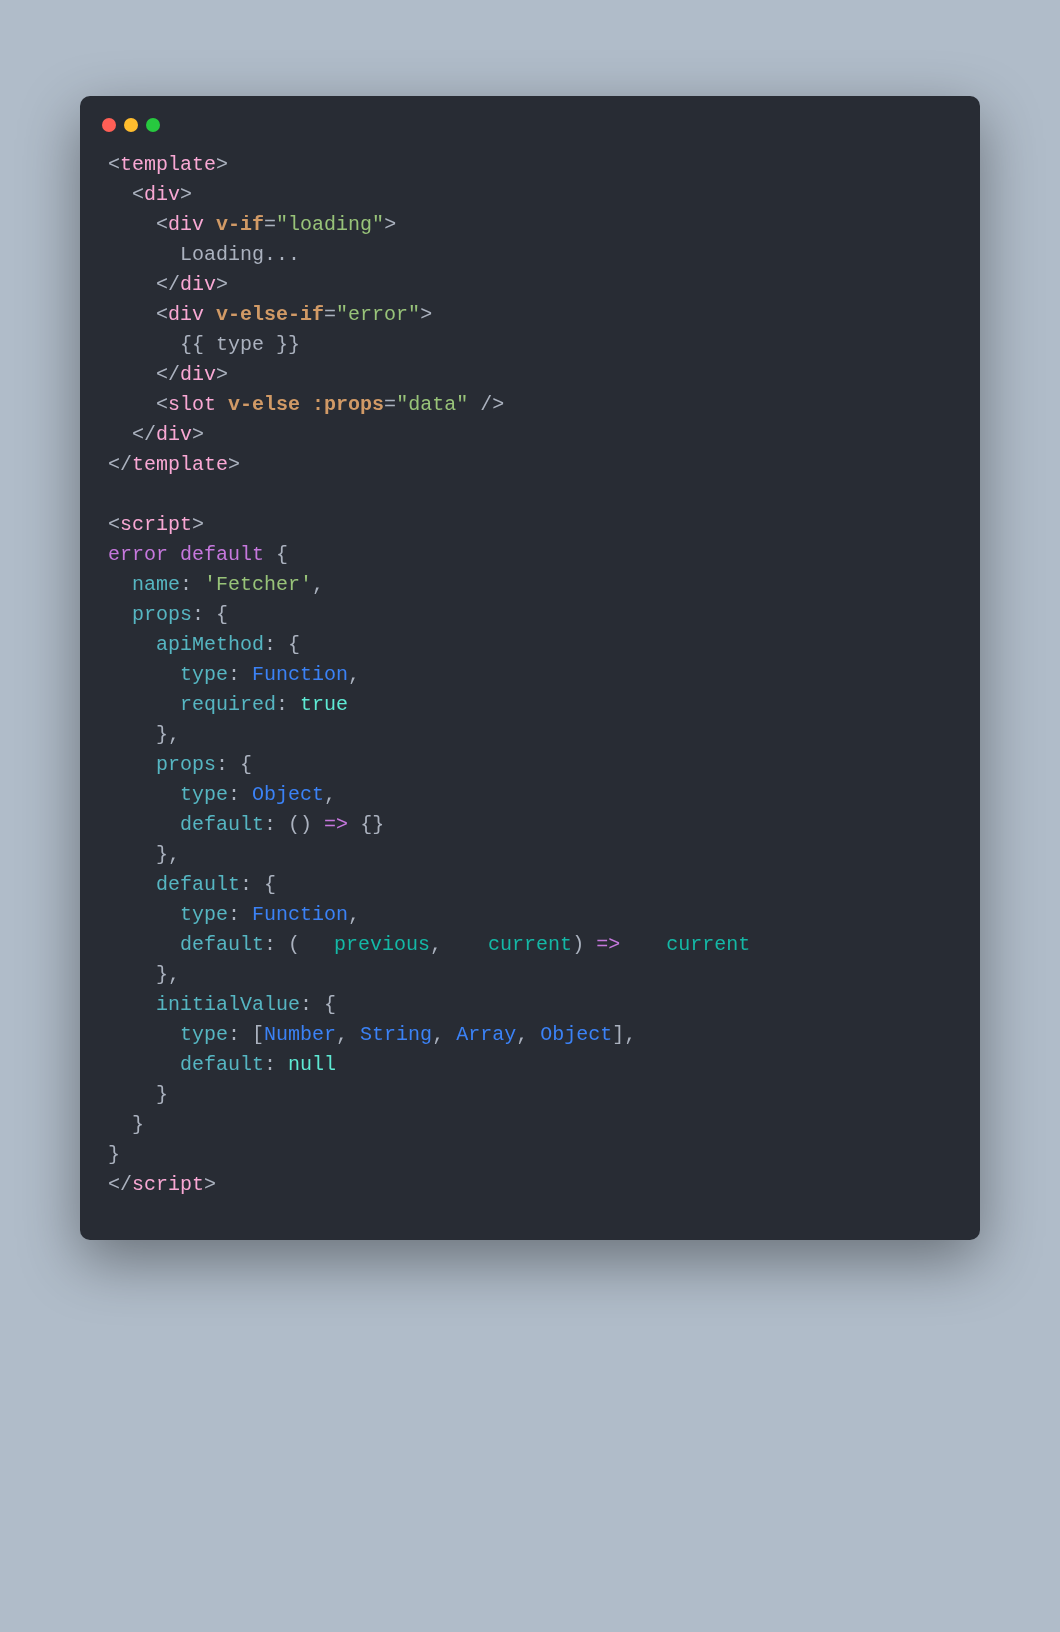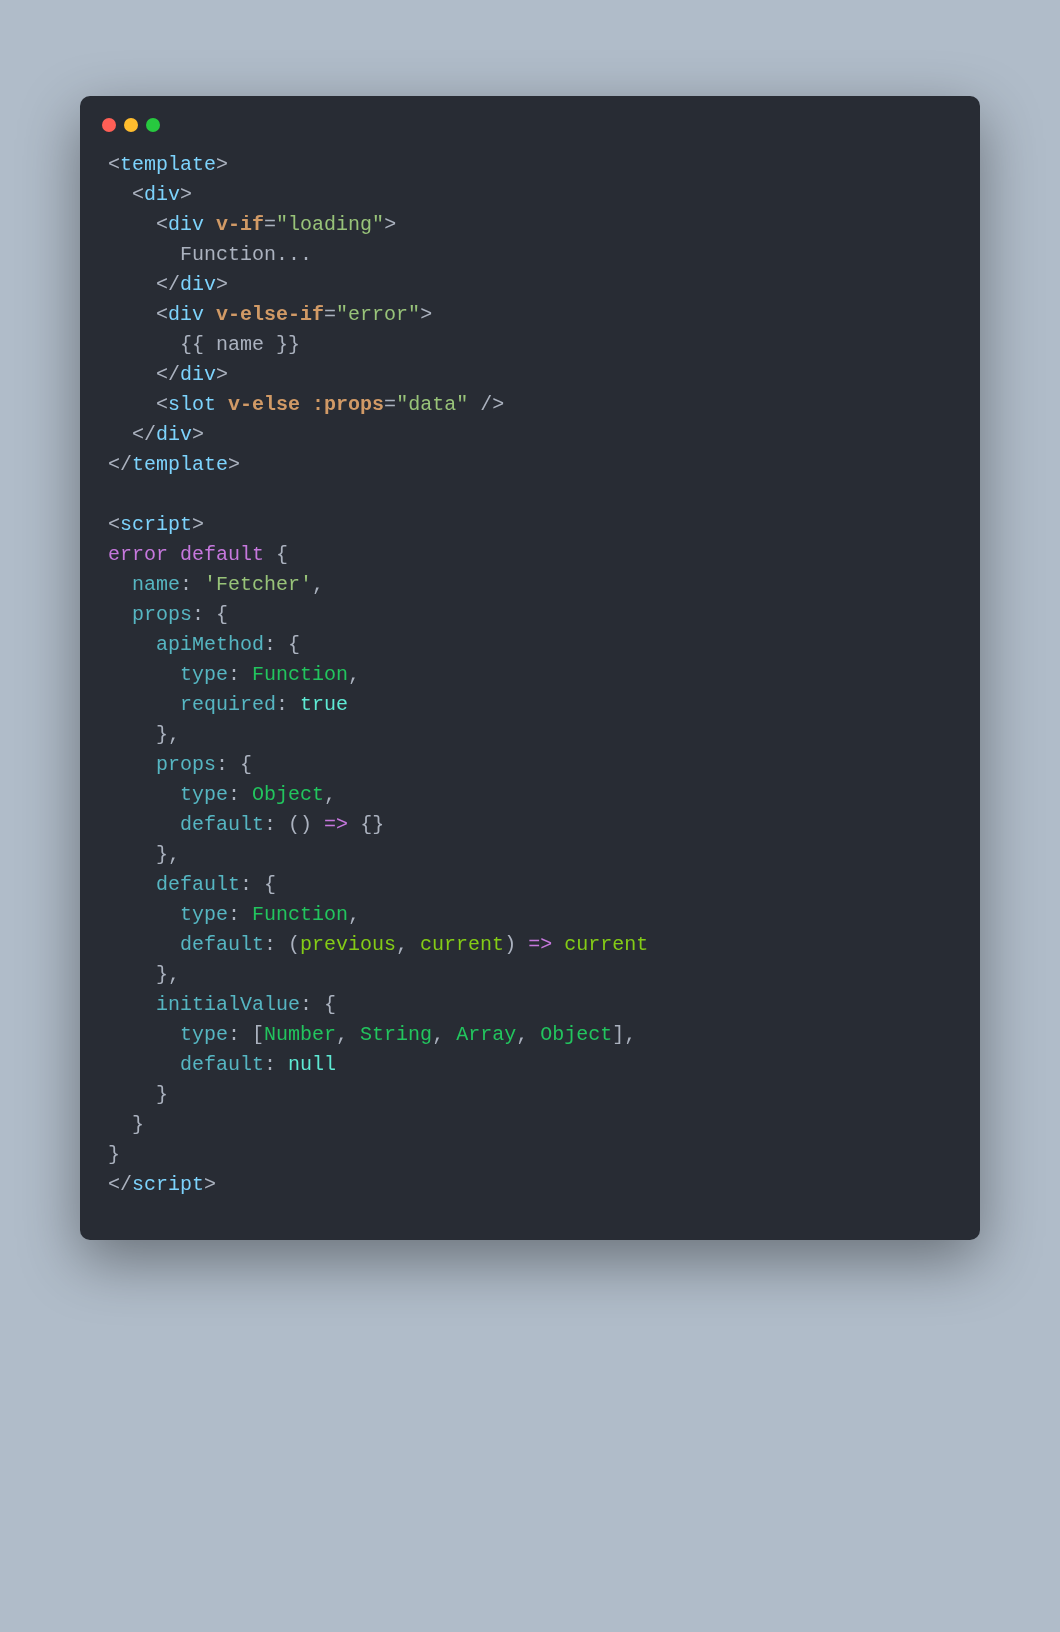--- a/index.html
+++ b/index.html
@@ -33,50 +33,50 @@
     .dot-red { background: #ff5f56; }
     .dot-yellow { background: #ffbd2e; }
     .dot-green { background: #27c93f; }
     .code {
       padding: 0 28px;
       font-size: 20px;
       line-height: 1.5;
       color: #abb2bf;
       white-space: pre;
     }
-    .c-tag { color: #7dd3fc; }
+    .c-tag { color: #f9a8d4; }
     .c-attr { color: #d19a66; font-weight: bold; }
     .c-str { color: #98c379; }
     .c-text { color: #abb2bf; }
     .c-punct { color: #abb2bf; }
     .c-kw { color: #c678dd; }
     .c-prop { color: #56b6c2; }
-    .c-type { color: #22c55e; }
+    .c-type { color: #3b82f6; }
     .c-const { color: #5eead4; }
-    .c-param { color: #84cc16; }
+    .c-param { color: #14b8a6; margin-left: 34px; }
     .c-arrow { color: #c678dd; }
     .c-brace { color: #abb2bf; }
     .c-tagpunct { color: #abb2bf; }
   </style>
 </head>
 <body>
 
 <div class="window">
   <div class="titlebar">
     <div class="dot dot-red"></div>
     <div class="dot dot-yellow"></div>
     <div class="dot dot-green"></div>
   </div>
   <div class="code" id="code-block"><span class="c-tagpunct">&lt;</span><span class="c-tag">template</span><span class="c-tagpunct">&gt;</span>
 <span class="c-text">  </span><span class="c-tagpunct">&lt;</span><span class="c-tag">div</span><span class="c-tagpunct">&gt;</span>
 <span class="c-text">    </span><span class="c-tagpunct">&lt;</span><span class="c-tag">div</span><span class="c-text"> </span><span class="c-attr">v-if</span><span class="c-tagpunct">=</span><span class="c-str">"loading"</span><span class="c-tagpunct">&gt;</span>
-<span class="c-text">      Function...</span>
+<span class="c-text">      Loading...</span>
 <span class="c-text">    </span><span class="c-tagpunct">&lt;/</span><span class="c-tag">div</span><span class="c-tagpunct">&gt;</span>
 <span class="c-text">    </span><span class="c-tagpunct">&lt;</span><span class="c-tag">div</span><span class="c-text"> </span><span class="c-attr">v-else-if</span><span class="c-tagpunct">=</span><span class="c-str">"error"</span><span class="c-tagpunct">&gt;</span>
-<span class="c-text">      {{ name }}</span>
+<span class="c-text">      {{ type }}</span>
 <span class="c-text">    </span><span class="c-tagpunct">&lt;/</span><span class="c-tag">div</span><span class="c-tagpunct">&gt;</span>
 <span class="c-text">    </span><span class="c-tagpunct">&lt;</span><span class="c-tag">slot</span><span class="c-text"> </span><span class="c-attr">v-else</span><span class="c-text"> </span><span class="c-attr">:props</span><span class="c-tagpunct">=</span><span class="c-str">"data"</span><span class="c-text"> </span><span class="c-tagpunct">/&gt;</span>
 <span class="c-text">  </span><span class="c-tagpunct">&lt;/</span><span class="c-tag">div</span><span class="c-tagpunct">&gt;</span>
 <span class="c-tagpunct">&lt;/</span><span class="c-tag">template</span><span class="c-tagpunct">&gt;</span>
 <span class="c-text"></span>
 <span class="c-tagpunct">&lt;</span><span class="c-tag">script</span><span class="c-tagpunct">&gt;</span>
 <span class="c-kw">error</span><span class="c-text"> </span><span class="c-kw">default</span><span class="c-text"> </span><span class="c-brace">{</span>
 <span class="c-text">  </span><span class="c-prop">name</span><span class="c-punct">:</span><span class="c-text"> </span><span class="c-str">'Fetcher'</span><span class="c-punct">,</span>
 <span class="c-text">  </span><span class="c-prop">props</span><span class="c-punct">:</span><span class="c-text"> </span><span class="c-brace">{</span>
 <span class="c-text">    </span><span class="c-prop">apiMethod</span><span class="c-punct">:</span><span class="c-text"> </span><span class="c-brace">{</span>

